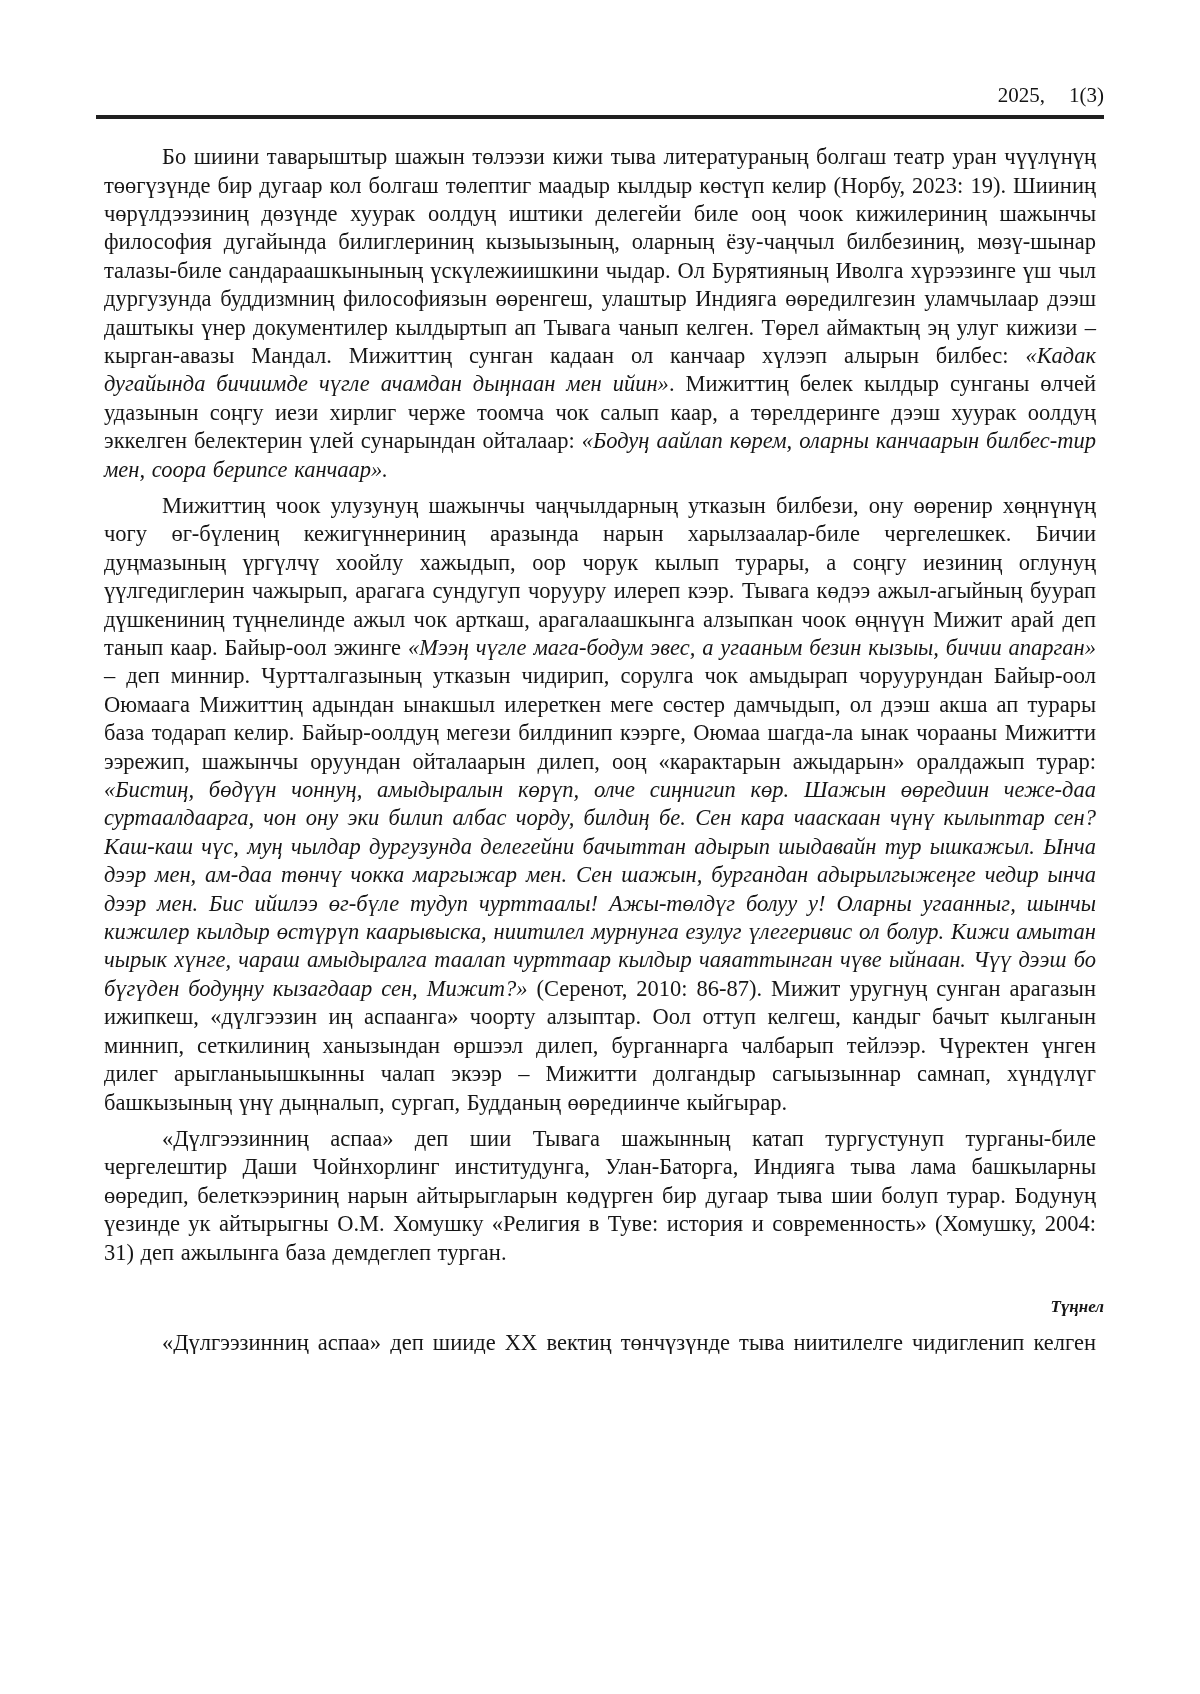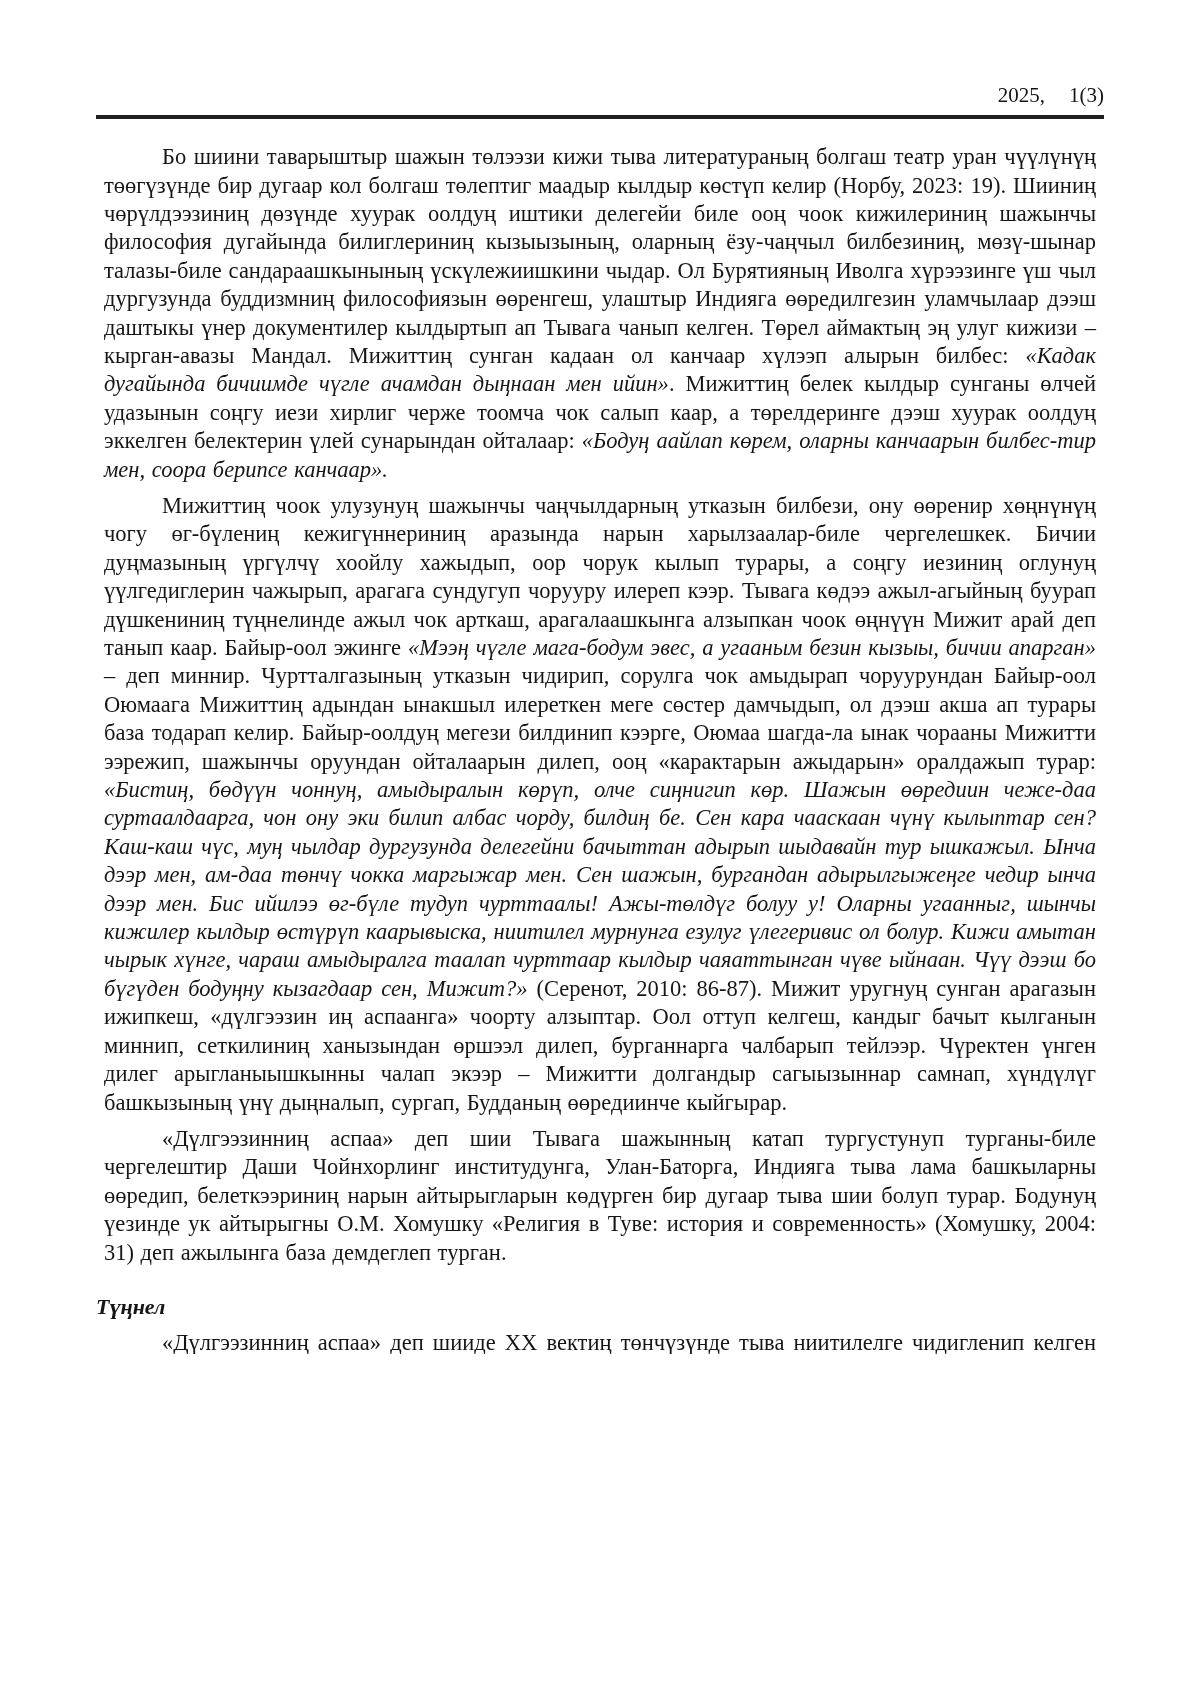--- a/index.html
+++ b/index.html
@@ -47,24 +47,24 @@
     color: #161616;
   }
   .article-body p {
     margin: 8px;
     text-indent: 58px;
   }
   .it {
     font-style: italic;
   }
   .section-heading {
-    font-size: 22px;
+    font-size: 17px;
     font-weight: bold;
     font-style: italic;
-    text-align: left;
+    text-align: right;
     text-indent: 0;
     margin: 26px 0 4px 0;
   }
   .page-number {
     position: absolute;
     left: 548px;
     top: 1652px;
     font-size: 20px;
     color: #a16207;
   }

